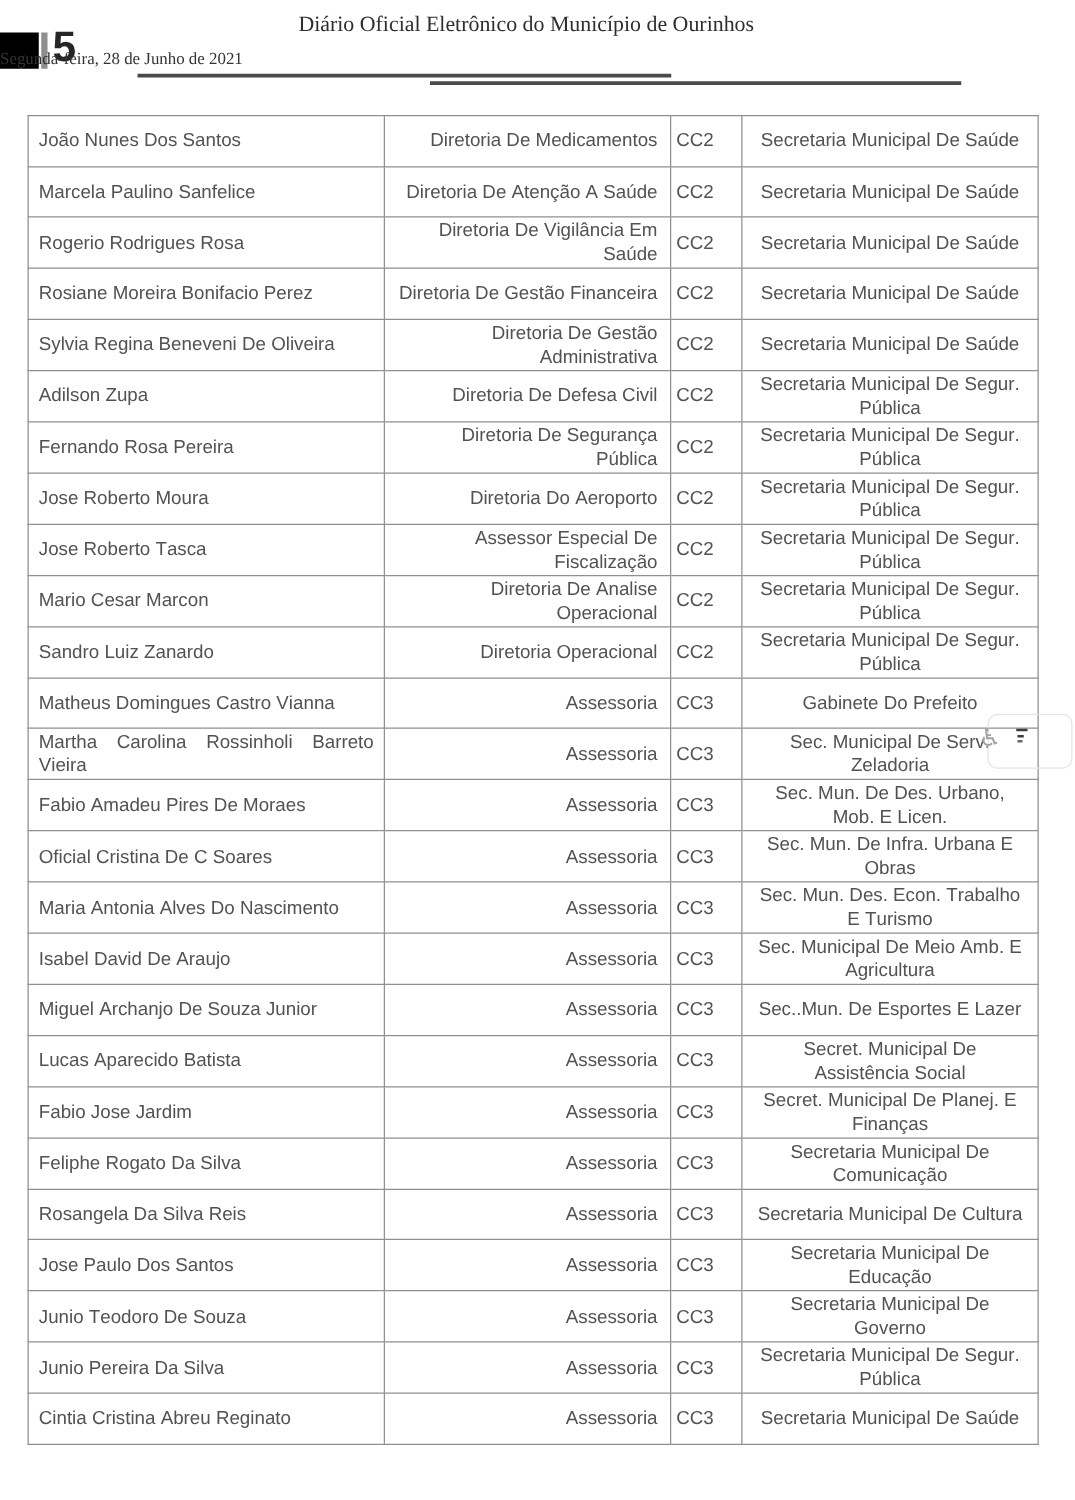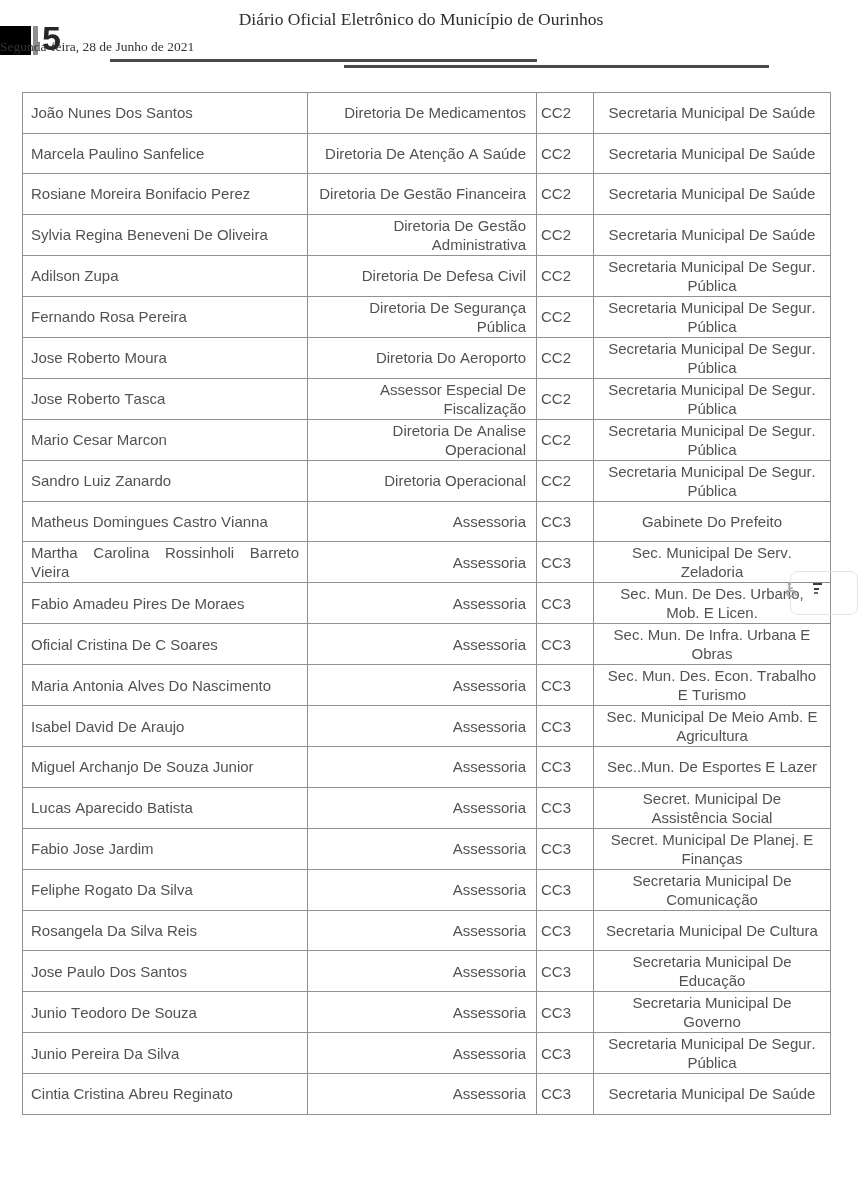--- a/index.html
+++ b/index.html
@@ -87,20 +87,26 @@
       <td class="c-cc">CC2</td>
       <td class="c-sec">Secretaria Municipal De Saúde</td>
     </tr>
         <tr>
       <td class="c-name">Marcela Paulino Sanfelice</td>
       <td class="c-pos">Diretoria De Atenção A Saúde</td>
       <td class="c-cc">CC2</td>
       <td class="c-sec">Secretaria Municipal De Saúde</td>
     </tr>
         <tr>
+      <td class="c-name">Rogerio Rodrigues Rosa</td>
+      <td class="c-pos">Diretoria De Vigilância Em Saúde</td>
+      <td class="c-cc">CC2</td>
+      <td class="c-sec">Secretaria Municipal De Saúde</td>
+    </tr>
+        <tr>
       <td class="c-name">Rosiane Moreira Bonifacio Perez</td>
       <td class="c-pos">Diretoria De Gestão Financeira</td>
       <td class="c-cc">CC2</td>
       <td class="c-sec">Secretaria Municipal De Saúde</td>
     </tr>
         <tr>
       <td class="c-name">Sylvia Regina Beneveni De Oliveira</td>
       <td class="c-pos">Diretoria De Gestão Administrativa</td>
       <td class="c-cc">CC2</td>
       <td class="c-sec">Secretaria Municipal De Saúde</td>

